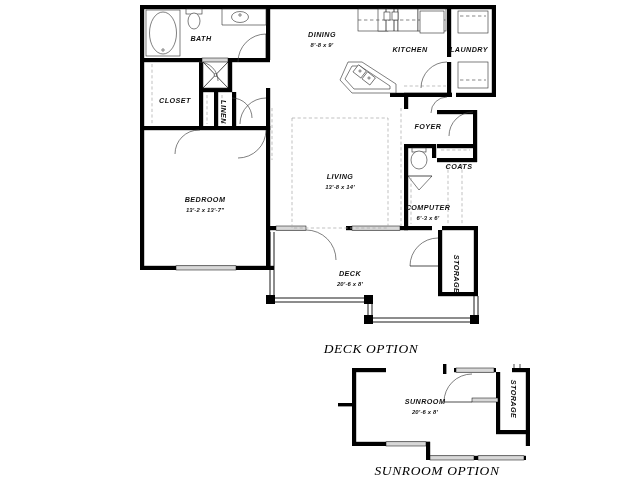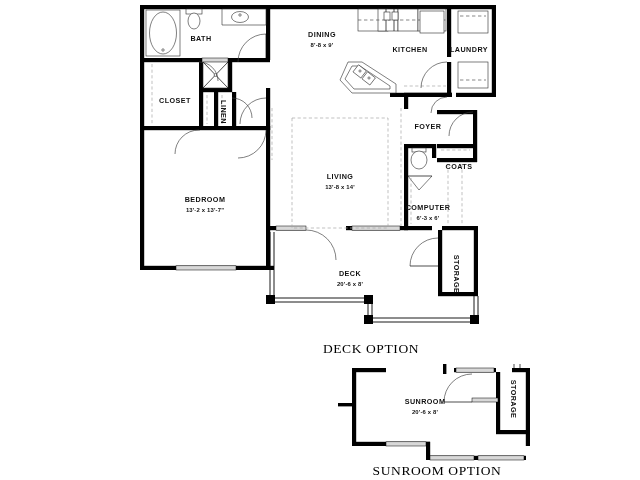--- a/index.html
+++ b/index.html
@@ -13,20 +13,21 @@
     height: 480px;
     overflow: hidden;
     font-family: "Liberation Sans", sans-serif;
     position: relative;
   }
   #plan-root {
     position: absolute;
     left: 0; top: 0;
     width: 640px;
     height: 372px;
+    font-style: italic;
   }
   svg.floorplan {
     display: block;
     width: 640px;
     height: 480px;
   }
   .room-label {
     font-family: "Liberation Sans", sans-serif;
     font-weight: bold;
     font-size: 7.2px;

